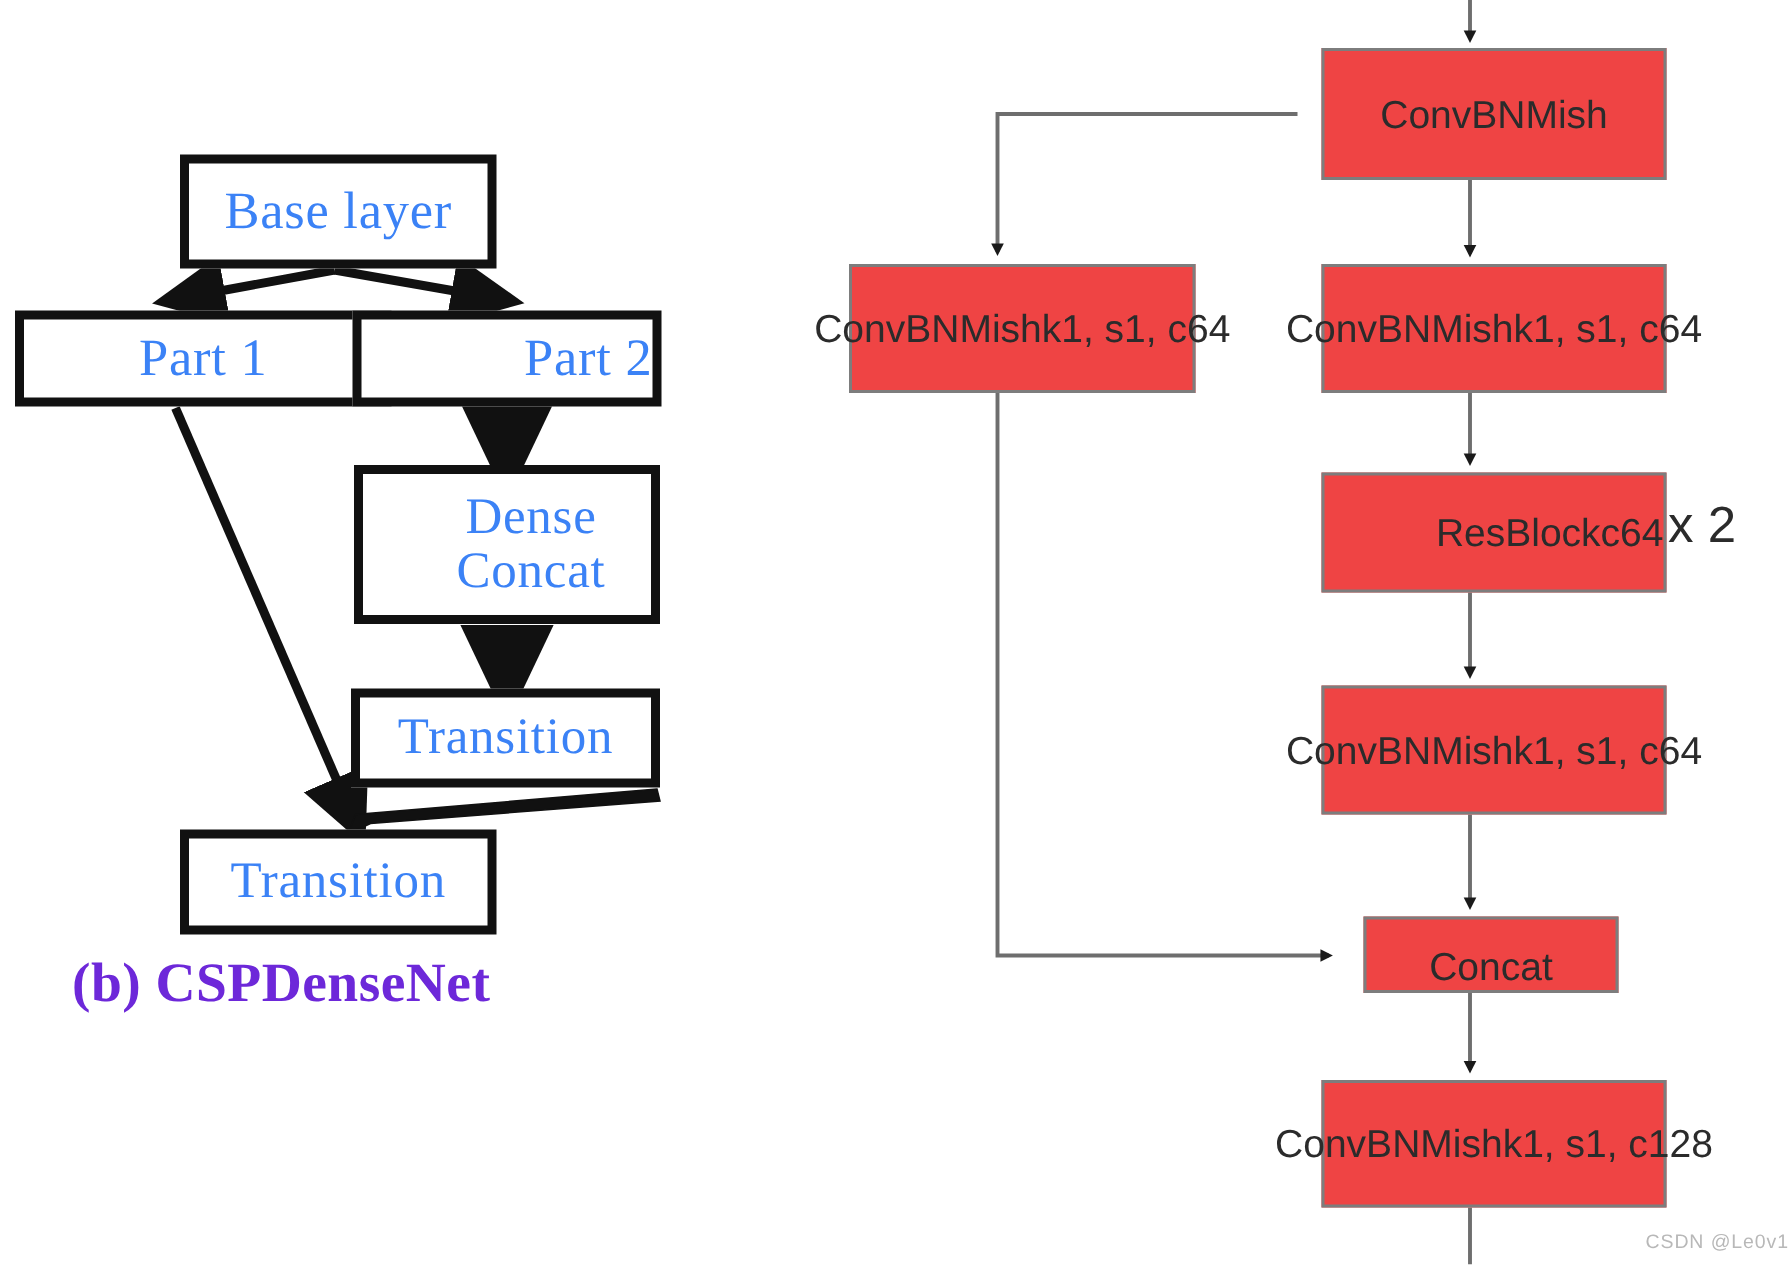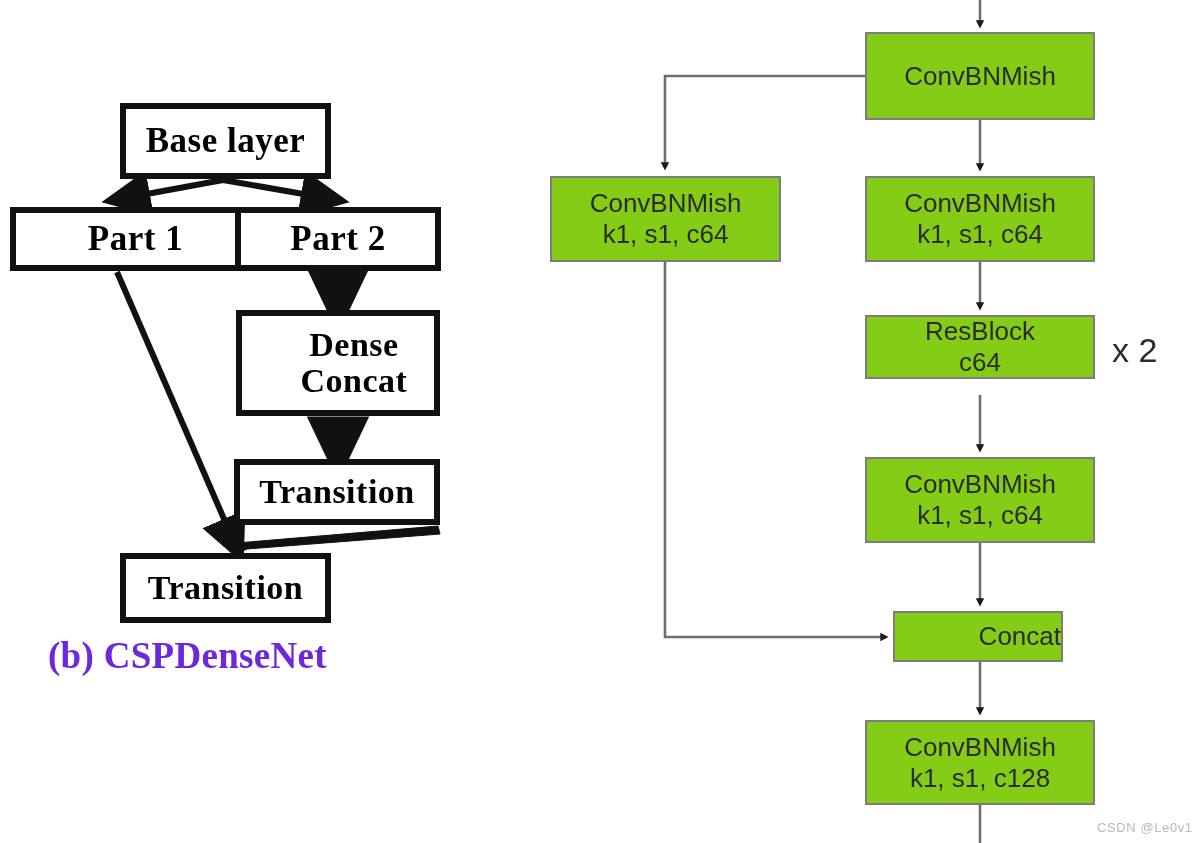--- a/index.html
+++ b/index.html
@@ -27,30 +27,30 @@
   .concept-box {
     position: absolute;
     box-sizing: border-box;
     background: #ffffff;
     border: 6px solid #111111;
     display: flex;
     flex-direction: column;
     align-items: center;
     justify-content: center;
     font-family: "Liberation Serif", serif;
-    font-weight: bold;
-    color: #000000;
+    font-weight: normal;
+    color: #3b82f6;
     letter-spacing: 0.5px;
     line-height: 1.05;
     z-index: 4;
   }
 
   #box-base-layer   { left: 120px; top: 103px; width: 211px; height: 76px; font-size: 35px; }
   #box-part1        { left:  10px; top: 207px; width: 251px; height: 64px; font-size: 35px; }
-  #box-part2        { left: 235px; top: 207px; width: 206px; height: 64px; font-size: 35px; }
+  #box-part2        { left: 235px; top: 207px; width: 206px; height: 64px; font-size: 35px; align-items: flex-end; }
   #box-dense-block  { left: 236px; top: 310px; width: 204px; height: 106px; font-size: 34px; }
   #box-transition-1 { left: 234px; top: 459px; width: 206px; height: 66px; font-size: 34px; }
   #box-transition-2 { left: 120px; top: 553px; width: 211px; height: 70px; font-size: 34px; }
 
   #box-dense-block .ln { display: block; margin-left: 32px; }
 
   .caption {
     position: absolute;
     left: 48px;
     top: 634px;
@@ -60,38 +60,39 @@
     font-size: 37px;
     color: #6d28d9;
     letter-spacing: 0.3px;
     z-index: 4;
   }
 
   
   .net-box {
     position: absolute;
     box-sizing: border-box;
-    background: #84cc16;
+    background: #ef4444;
     border: 2px solid #7d7d7d;
     display: flex;
-    flex-direction: column;
+    flex-direction: row;
     align-items: center;
     justify-content: center;
     font-family: "Liberation Sans", sans-serif;
     font-size: 26px;
     color: #2b2b2b;
     line-height: 1.18;
     z-index: 4;
+    margin-left: 16px;
   }
   .net-box .ln { display: block; white-space: nowrap; }
 
   #nb-top        { left: 865px; top:  32px; width: 230px; height:  88px; }
   #nb-left       { left: 550px; top: 176px; width: 231px; height:  86px; }
   #nb-right-1    { left: 865px; top: 176px; width: 230px; height:  86px; }
-  #nb-resblock   { left: 865px; top: 315px; width: 230px; height:  64px; }
+  #nb-resblock   { left: 865px; top: 315px; width: 230px; height:  80px; justify-content: flex-end; }
   #nb-right-2    { left: 865px; top: 457px; width: 230px; height:  86px; }
   #nb-concat     { left: 893px; top: 611px; width: 170px; height:  51px; align-items: flex-end; }
   #nb-bottom     { left: 865px; top: 720px; width: 230px; height:  85px; }
 
   .repeat-label {
     position: absolute;
     left: 1112px;
     top: 331px;
     font-family: "Liberation Sans", sans-serif;
     font-size: 34px;

